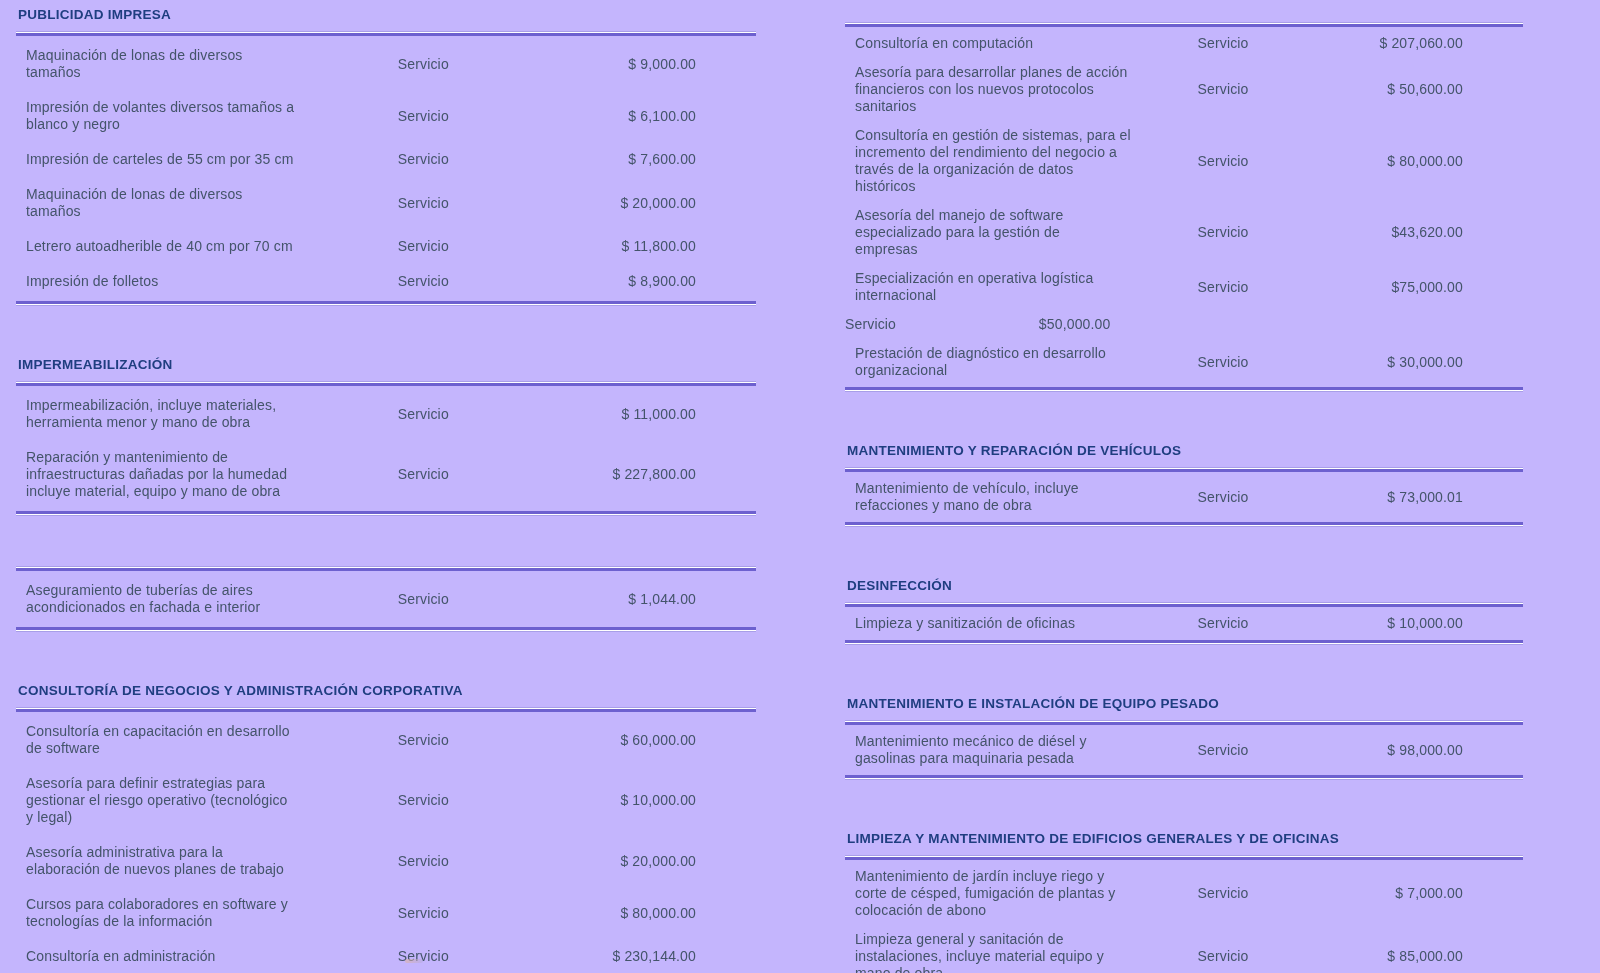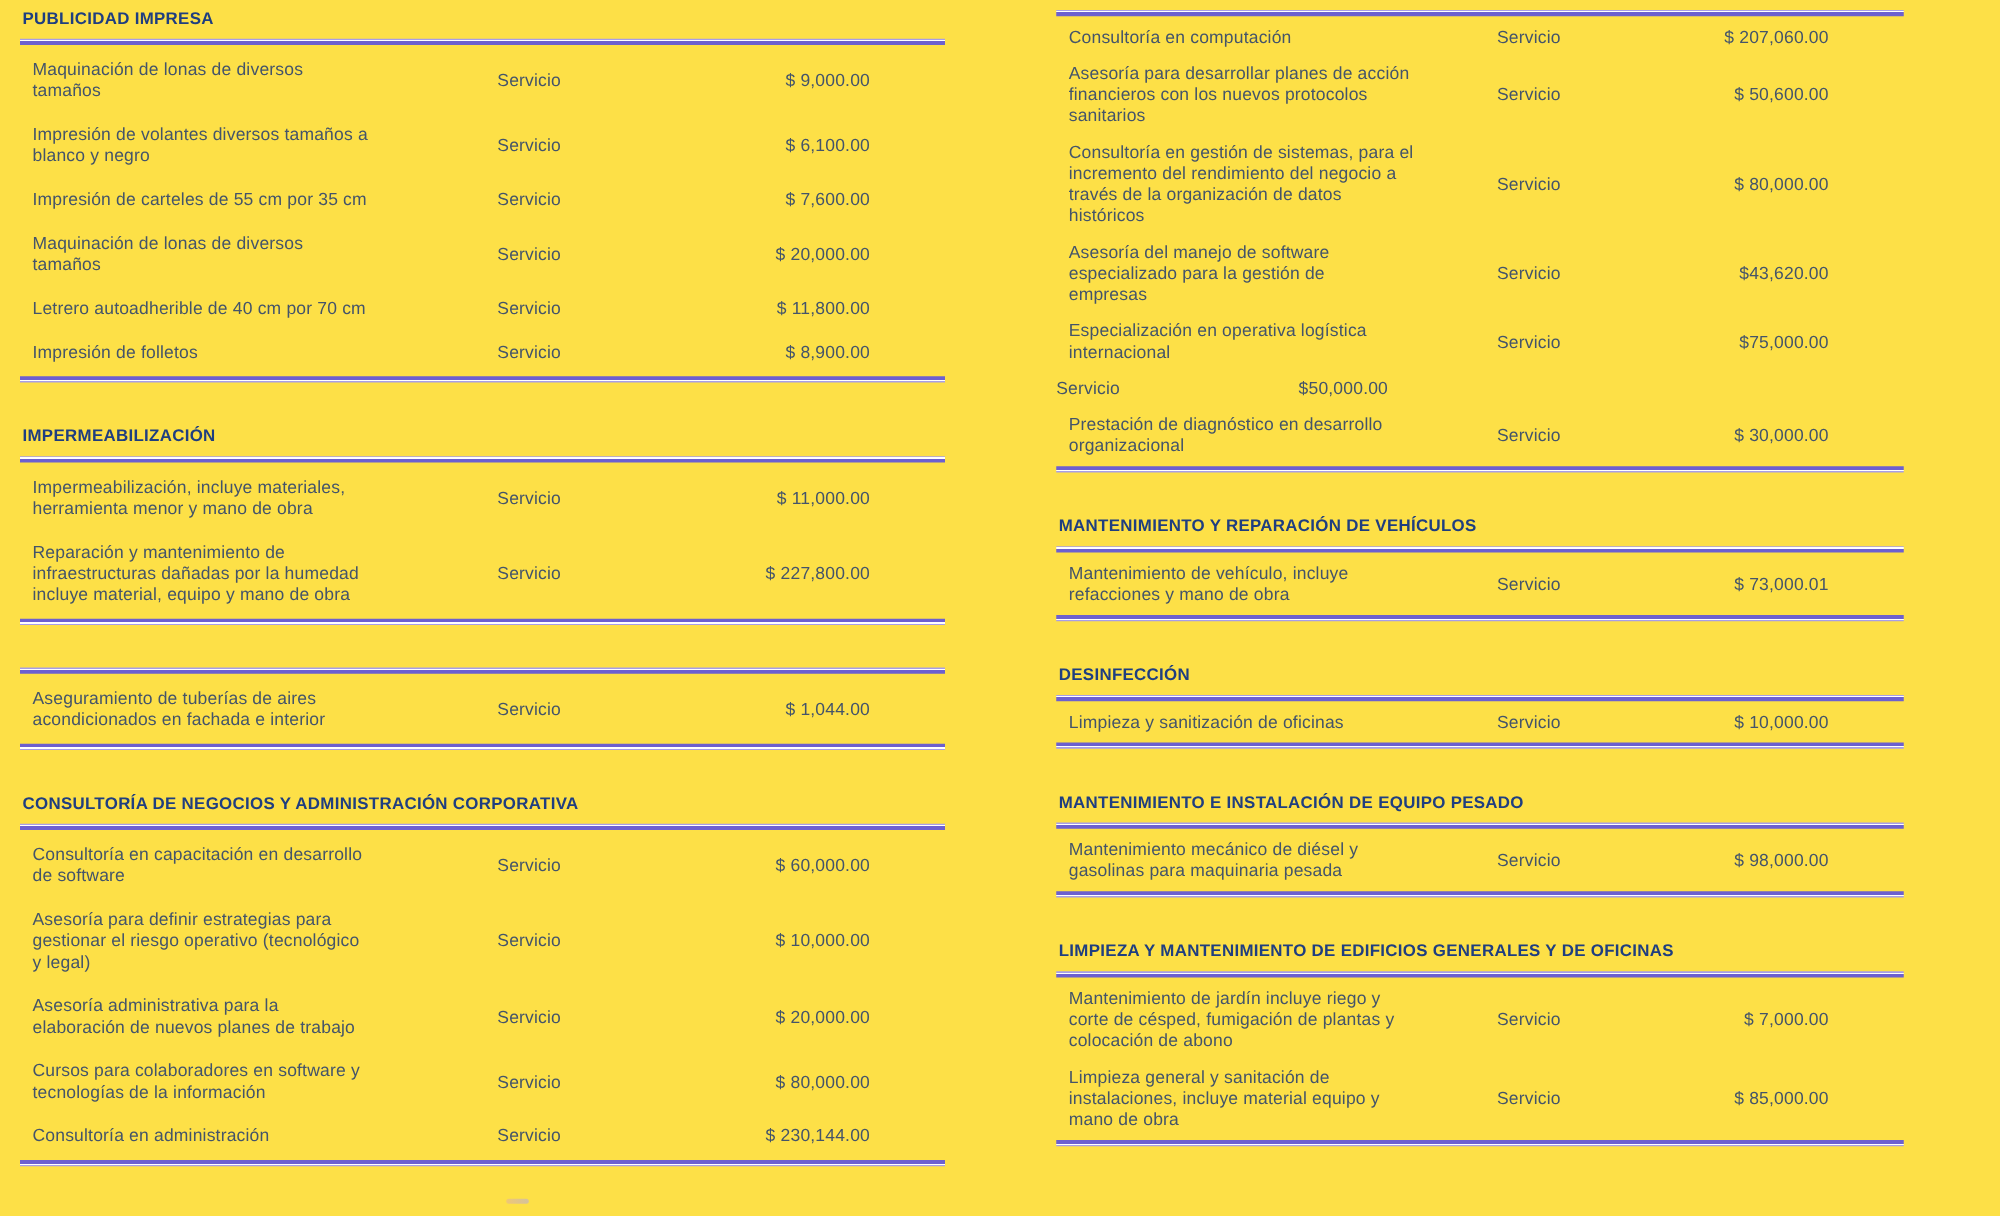--- a/index.html
+++ b/index.html
@@ -5,29 +5,29 @@
   :root{
     --heading:#1f3e80;
     --body:#44546a;
     --rule:#6d60cf;
     --rule-light:#a89ee8;
   }
   *{margin:0;padding:0;box-sizing:border-box;}
   html,body{width:1600px;height:973px;background:#ffffff;overflow:hidden;}
   body{font-family:"Liberation Sans","DejaVu Sans",sans-serif;color:var(--body);}
 
-  .page{position:relative;width:1600px;height:973px;background:#fde047;}
+  .page{position:relative;width:1600px;height:973px;background:#c4b5fd;}
 
   .col{position:absolute;top:0;}
   .col-left{left:16px;width:740px;padding-top:6px;}
   .col-right{left:845px;width:678px;}
 
-  .svc-section{margin-top:34px;}
+  .svc-section{margin-top:50px;}
   .col-left .svc-section:first-child{margin-top:0;}
-  .col-right .svc-section:first-child{margin-top:8px;}
+  .col-right .svc-section:first-child{margin-top:22px;}
 
   .svc-title{
     font-size:13.5px;font-weight:bold;letter-spacing:.25px;
     color:var(--heading);margin:0 0 8px 2px;line-height:17px;
   }
 
   .svc-table{width:100%;}
   .rule{height:5px;width:100%;}
   .rule.top{background:linear-gradient(to bottom,var(--rule-light) 0 1px,#ffffff 1px 2px,var(--rule) 2px 5px);}
   .rule.bottom{background:linear-gradient(to bottom,var(--rule) 0 3px,#ffffff 3px 4px,var(--rule-light) 4px 5px);}

